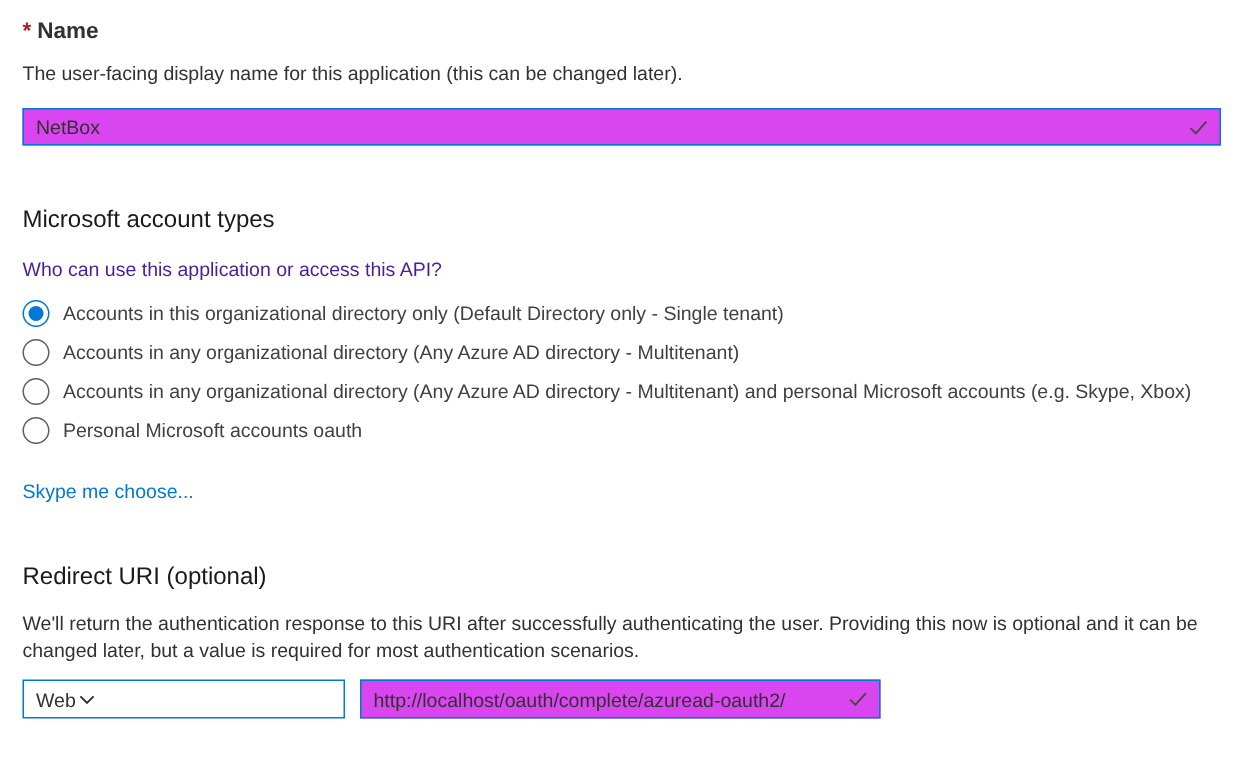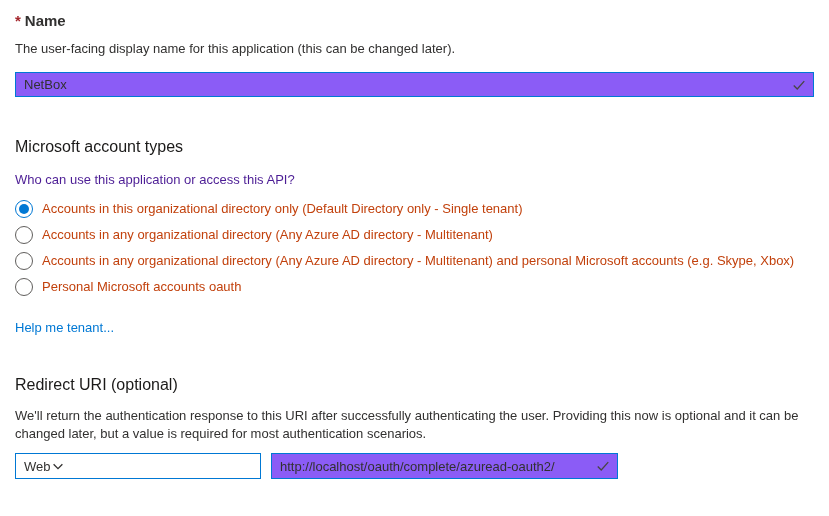--- a/index.html
+++ b/index.html
@@ -26,21 +26,21 @@
     line-height: 18px;
     color: #323130;
     max-width: 800px;
   }
 
   .input-wrap { position: relative; margin-top: 14px; }
   .text-input {
     width: 100%;
     height: 25px;
     border: 1px solid #0078d4;
-    background: #8b5cf6;
+    background: #d946ef;
     font-family: "Liberation Sans", sans-serif;
     font-size: 13px;
     color: #323130;
     padding: 0 28px 0 8px;
     outline: none;
     display: block;
   }
   .input-check {
     position: absolute;
     right: 8px;
@@ -71,37 +71,37 @@
     border: 1px solid #605e5c;
     background: #fff;
     flex: 0 0 auto;
     display: flex; align-items: center; justify-content: center;
   }
   .radio-row.selected .radio-outer { border-color: #0078d4; }
   .radio-dot { width: 0; height: 0; }
   .radio-row.selected .radio-dot {
     width: 10px; height: 10px; border-radius: 50%; background: #0078d4;
   }
-  .radio-label { font-size: 13px; color: #c2410c; line-height: 18px; }
+  .radio-label { font-size: 13px; color: #404040; line-height: 18px; }
 
   .help-link {
     display: inline-block;
     margin-top: 16px;
     color: #0078d4;
     font-size: 13px;
     text-decoration: none;
     cursor: pointer;
   }
 
   .redirect-desc { margin-top: 13px; }
 
   .uri-row { display: flex; gap: 10px; margin-top: 10px; align-items: center; }
   .platform-select {
     position: relative;
-    width: 246px;
+    width: 215px;
     height: 26px;
     border: 1px solid #0078d4;
     background: #fff;
     display: flex;
     align-items: center;
     padding: 0 8px;
     font-size: 13px;
     color: #323130;
     cursor: pointer;
   }
@@ -153,21 +153,21 @@
         <span class="radio-label">Accounts in any organizational directory (Any Azure AD directory - Multitenant) and personal Microsoft accounts (e.g. Skype, Xbox)</span>
       </div>
       <div class="radio-row">
         <span class="radio-outer">
             <span class="radio-dot"></span>
           </span>
         <span class="radio-label">Personal Microsoft accounts oauth</span>
       </div>
     </div>
 
-    <a class="help-link">Help me tenant...</a>
+    <a class="help-link">Skype me choose...</a>
   </div>
 
   <div class="section">
     <div class="section-title">Redirect URI (optional)</div>
     <div class="field-desc redirect-desc">We'll return the authentication response to this URI after successfully authenticating the user. Providing this now is optional and it can be changed later, but a value is required for most authentication scenarios.</div>
 
     <div class="uri-row">
       <div class="platform-select">
         <span>Web</span>
         <span class="chev">

